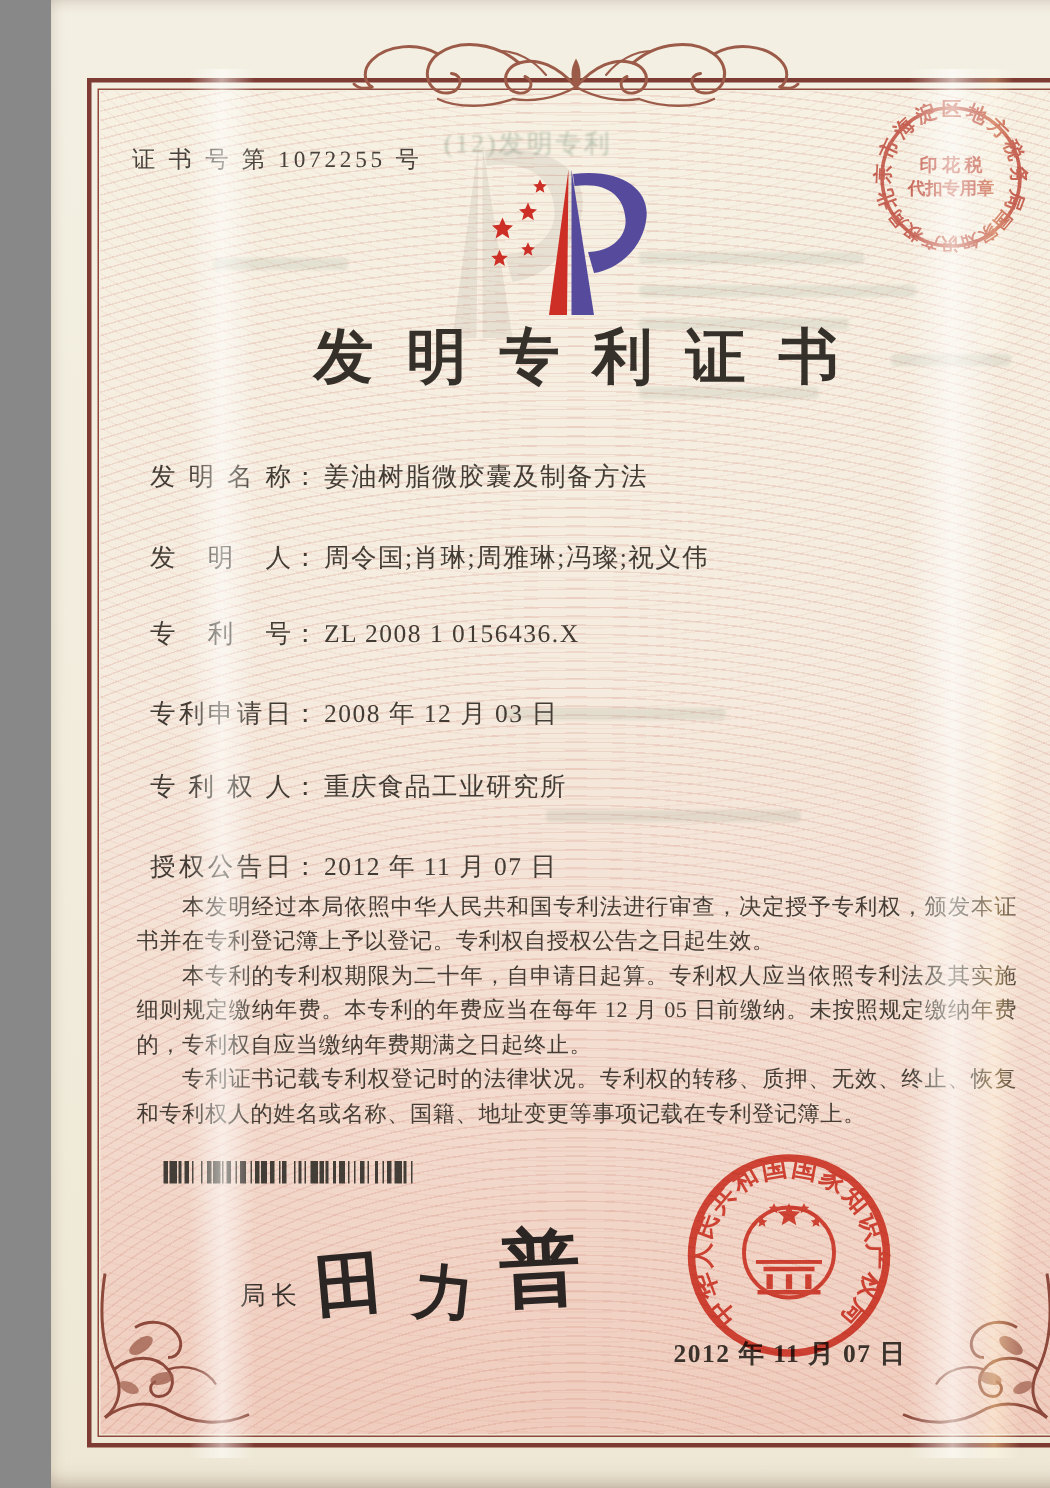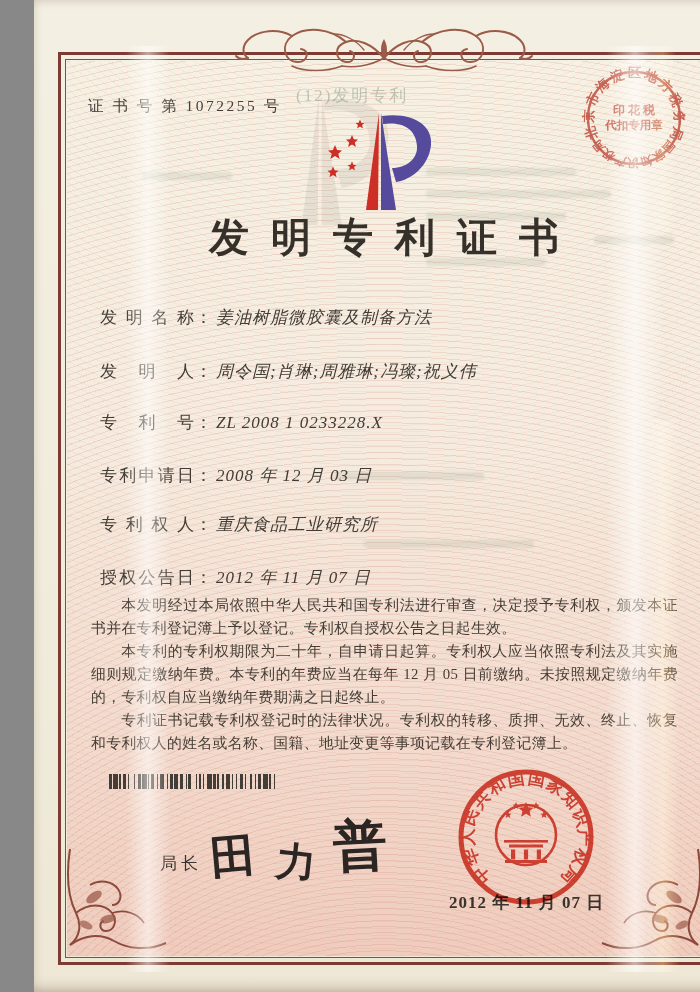--- a/index.html
+++ b/index.html
@@ -36,21 +36,21 @@
   .watermark{position:absolute;left:205px;top:80px;z-index:2;opacity:.10;}
   
   .cert-no{position:absolute;left:54px;top:96px;font-size:15.5px;letter-spacing:2.5px;
     color:#48413b;z-index:5;}
   .logo{position:absolute;left:285px;top:108px;z-index:5;}
   .title{position:absolute;left:0;right:0;top:210px;text-align:center;font-size:40px;
     font-weight:600;letter-spacing:22px;margin-right:-22px;color:#35302a;z-index:5;}
   .field-row{position:absolute;left:66px;font-size:17px;color:#433c35;z-index:5;white-space:nowrap;}
   .field-label{display:inline-block;width:94px;text-align:justify;text-align-last:justify;}
   .field-colon{display:inline-block;margin:0 4px 0 1px;}
-  .field-value{letter-spacing:1px;font-style:italic;}
+  .field-value{letter-spacing:1px;}
   .paras{position:absolute;left:57px;width:587px;top:594px;z-index:5;}
   .paras p{margin:0;font-size:14.8px;line-height:23px;letter-spacing:.4px;color:#453d35;
     text-align:justify;text-indent:2.05em;}
   .barcode{position:absolute;left:75px;top:774px;width:186px;height:15px;z-index:5;
     display:flex;align-items:stretch;opacity:.85;}
   .barcode div{height:100%;}
   .sig-role{position:absolute;left:126px;top:852px;font-size:17px;letter-spacing:4px;
     color:#3a332e;z-index:6;}
   .sig-name{position:absolute;left:176px;top:818px;z-index:6;color:#2b2623;
     font-family:"DejaVu Sans",sans-serif;font-weight:600;filter:blur(.3px);white-space:nowrap;}
@@ -140,21 +140,21 @@
 
   <div class="title">发明专利证书</div>
 
   <div class="field-row" style="top:306px">
     <span class="field-label">发明名称</span><span class="field-colon">：</span><span class="field-value">姜油树脂微胶囊及制备方法</span>
   </div>
   <div class="field-row" style="top:360px">
     <span class="field-label">发明人</span><span class="field-colon">：</span><span class="field-value">周令国;肖琳;周雅琳;冯璨;祝义伟</span>
   </div>
   <div class="field-row" style="top:411px">
-    <span class="field-label">专利号</span><span class="field-colon">：</span><span class="field-value">ZL 2008 1 0233228.X</span>
+    <span class="field-label">专利号</span><span class="field-colon">：</span><span class="field-value">ZL 2008 1 0156436.X</span>
   </div>
   <div class="field-row" style="top:464px">
     <span class="field-label">专利申请日</span><span class="field-colon">：</span><span class="field-value">2008 年 12 月 03 日</span>
   </div>
   <div class="field-row" style="top:513px">
     <span class="field-label">专利权人</span><span class="field-colon">：</span><span class="field-value">重庆食品工业研究所</span>
   </div>
   <div class="field-row" style="top:566px">
     <span class="field-label">授权公告日</span><span class="field-colon">：</span><span class="field-value">2012 年 11 月 07 日</span>
   </div>

